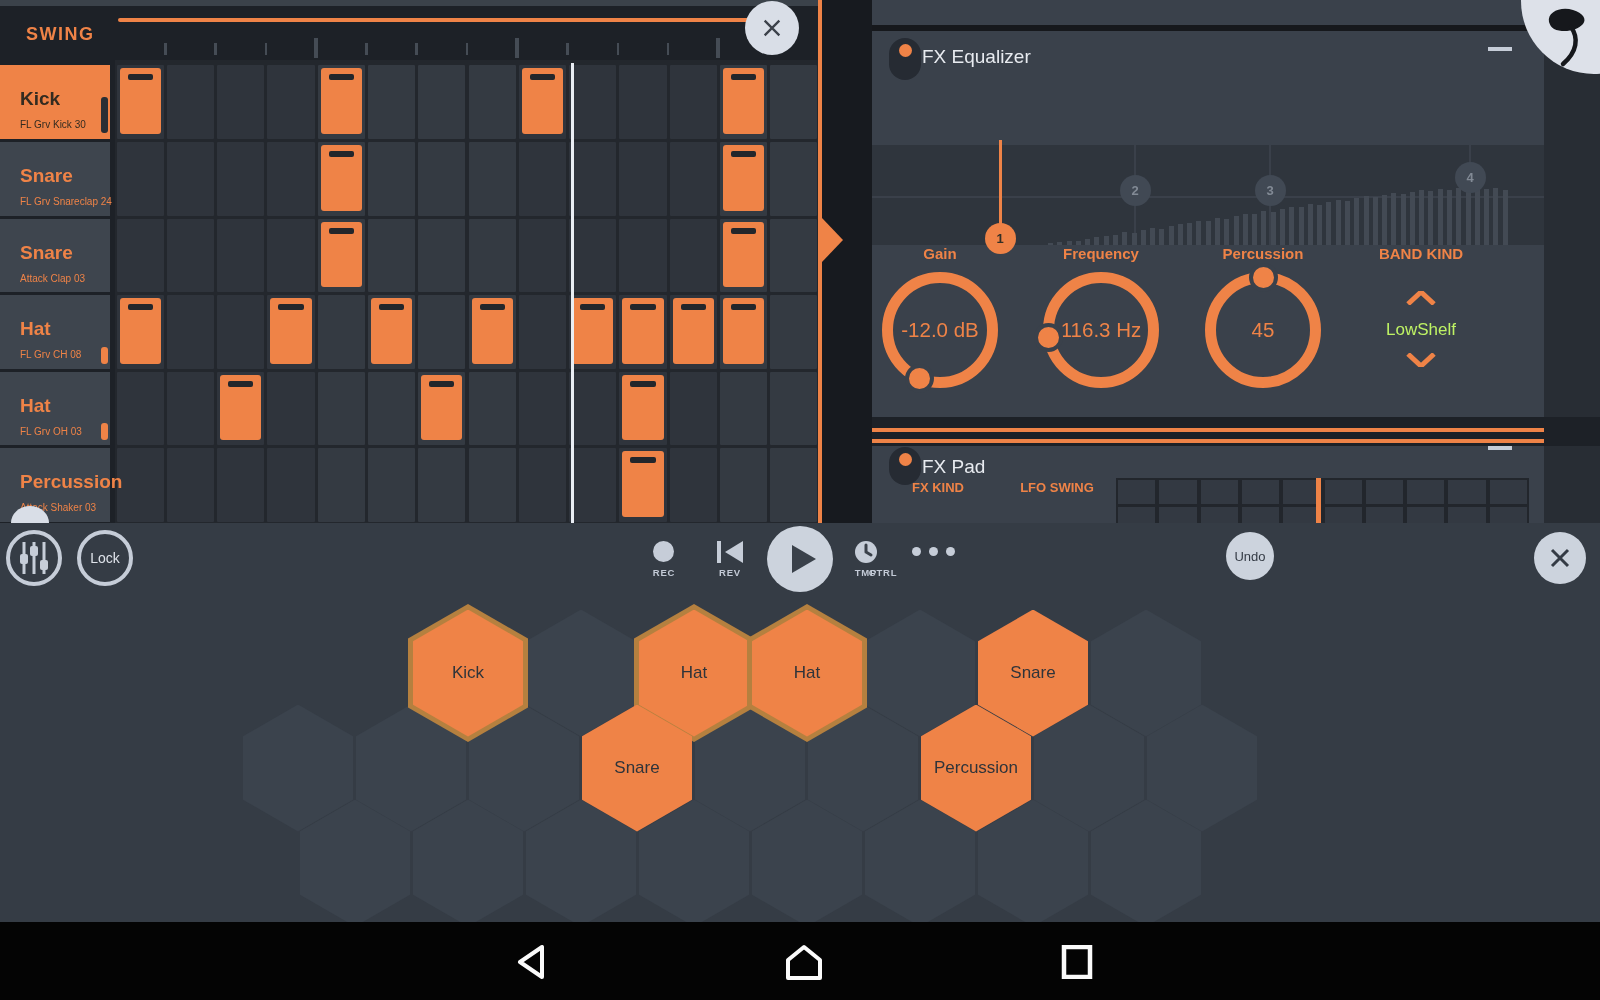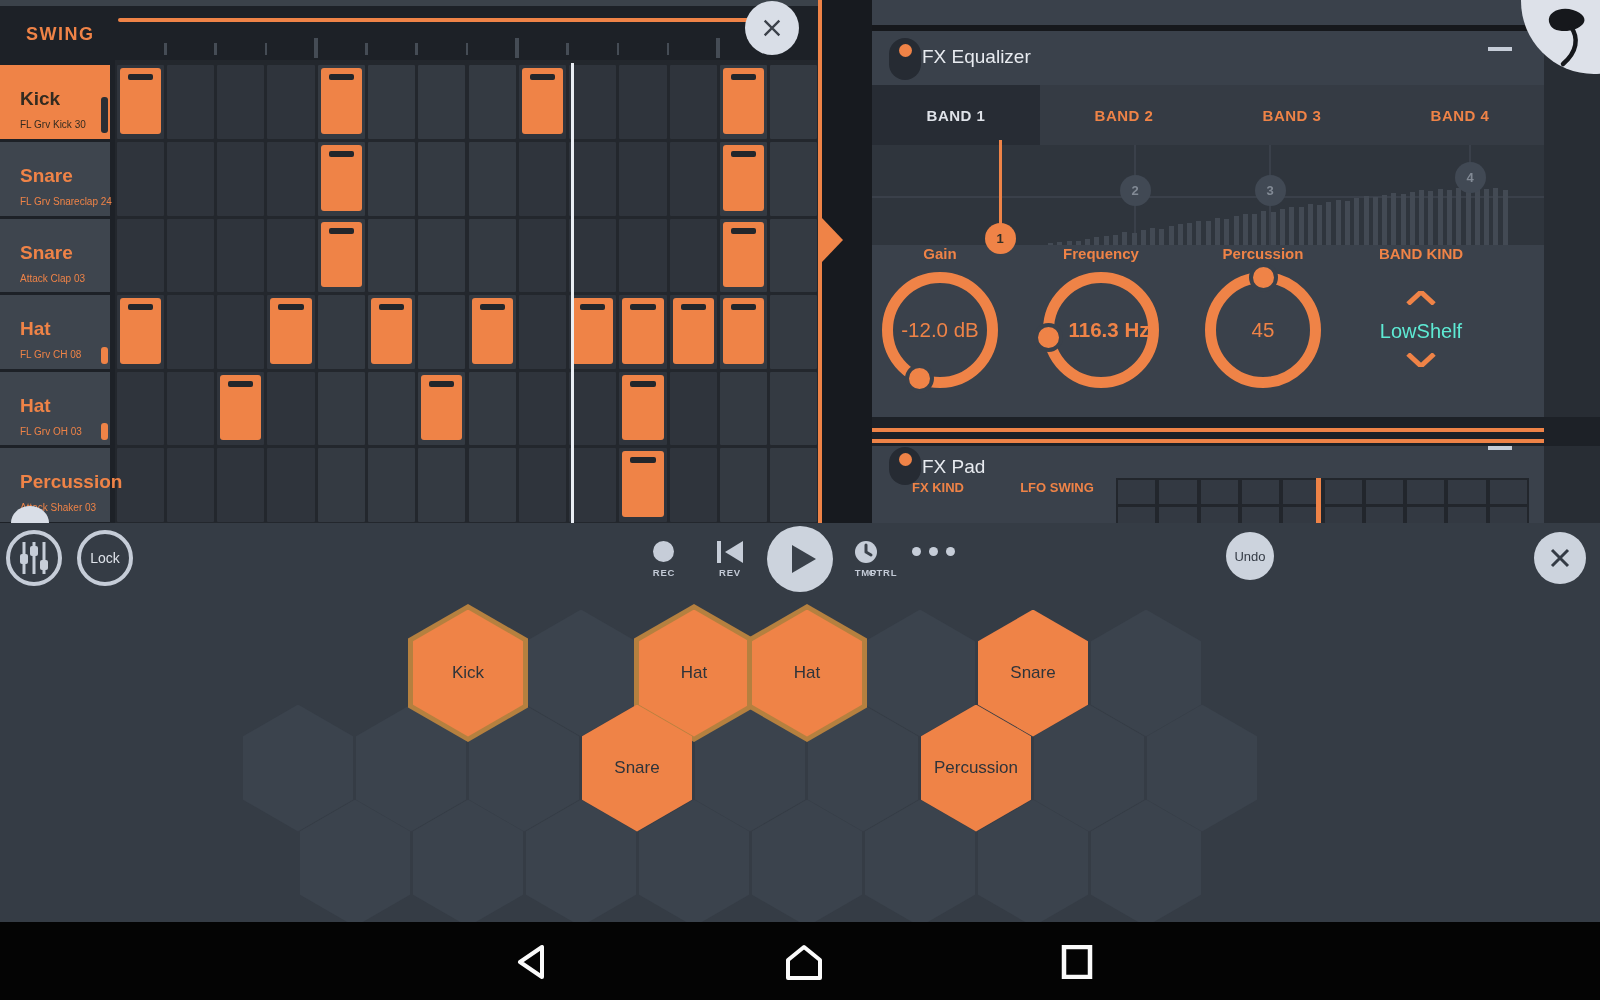--- a/index.html
+++ b/index.html
@@ -53,21 +53,21 @@
   .vizline-v{top:0;width:2px;height:100px;background:#3a404a;}
   .specbar{background:#434a54;}
   .bandc{width:31px;height:31px;border-radius:50%;display:flex;align-items:center;justify-content:center;
          font-size:13px;font-weight:bold;background:#414954;color:#828a95;}
   .bandc.on{background:#ef8347;color:#343026;}
   .knob-label{top:245px;width:160px;text-align:center;font-size:15px;font-weight:bold;color:#ef8347;}
   .knob-ring{top:272px;width:116px;height:116px;border:11px solid #ef8347;border-radius:50%;}
   .knob-val{top:318px;width:160px;text-align:center;font-size:20.5px;color:#ef8347;}
   .knob-dot{width:29px;height:29px;border:4px solid #3a414b;border-radius:50%;background:#ef8347;}
   #band-kind-label{left:469px;top:245px;width:160px;text-align:center;font-size:15px;font-weight:bold;color:#ef8347;}
-  #band-kind-value{left:469px;top:320px;width:160px;text-align:center;font-size:20px;color:#5eead4;}
+  #band-kind-value{left:469px;top:320px;width:160px;text-align:center;font-size:17px;color:#bef264;}
   .chev{left:534px;width:30px;height:14px;}
   #divider-strip{left:0;top:417px;width:728px;height:29px;background:#1d2127;}
   .divline{left:0;width:672px;height:4px;background:#ef8347;}
   #fx-kind-label{left:-4px;top:480px;width:140px;text-align:center;font-size:13px;font-weight:bold;color:#ef8347;}
   #lfo-rate-label{left:115px;top:480px;width:140px;text-align:center;font-size:13px;font-weight:bold;color:#ef8347;}
   #pad-grid{left:244px;top:478px;width:413px;height:45px;background:#22262c;overflow:hidden;}
   .padcell{background:#333942;}
 
   
   #overlay{left:0;top:523px;width:1600px;height:399px;background:#353c45;overflow:hidden;}
@@ -318,27 +318,20 @@
     <div class="pill" style="top:38px">
         <i></i>
       </div>
     <div class="fxtitle" style="top:46px">FX Equalizer</div>
     <div class="burger" style="top:47px">
         <i></i>
         <i></i>
         <i></i>
       </div>
 
-    <div id="eq-tabs">
-        <div class="tab active" style="left: 0px; width: 168px;">BAND 1</div>
-        <div class="tab" style="left: 168px; width: 168px;">BAND 2</div>
-        <div class="tab" style="left: 336px; width: 168px;">BAND 3</div>
-        <div class="tab" style="left: 504px; width: 168px;">BAND 4</div>
-        <div id="tab-underline" style="left: 0px; top: 140px; width: 168px; height: 5px; background: rgb(204, 210, 219);"></div>
-      </div>
     <div id="eq-viz">
         <div class="vizline-h"></div>
         <div class="vizline-v" style="left: 262px;"></div>
         <div class="vizline-v" style="left: 397px;"></div>
         <div class="vizline-v" style="left: 597px;"></div>
         <div class="specbar" style="left: 176px; top: 98px; width: 5px; height: 2px;"></div>
         <div class="specbar" style="left: 185.28px; top: 97px; width: 5px; height: 3px;"></div>
         <div class="specbar" style="left: 194.56px; top: 96px; width: 5px; height: 4px;"></div>
         <div class="specbar" style="left: 203.84px; top: 96px; width: 5px; height: 4px;"></div>
         <div class="specbar" style="left: 213.12px; top: 94px; width: 5px; height: 6px;"></div>
@@ -395,21 +388,21 @@
         <div class="bandc" style="left: 382.5px; top: 174.5px;">3</div>
         <div class="bandc" style="left: 582.5px; top: 161.5px;">4</div>
       </div>
     <div id="eq-params">
         <div class="knob-label" style="left: -12px;">Gain</div>
         <div class="knob-ring" style="left: 10px;"></div>
         <div class="knob-val" style="left: -12px;">-12.0 dB</div>
         <div class="knob-dot" style="left: 32.7913px; top: 364.287px;"></div>
         <div class="knob-label" style="left: 149px;">Frequency</div>
         <div class="knob-ring" style="left: 171px;"></div>
-        <div class="knob-val" style="left: 157px; font-weight: bold;">116.3 Hz</div>
+        <div class="knob-val" style="left: 149px;">116.3 Hz</div>
         <div class="knob-dot" style="left: 162.016px; top: 322.876px;"></div>
         <div class="knob-label" style="left: 311px;">Percussion</div>
         <div class="knob-ring" style="left: 333px;"></div>
         <div class="knob-val" style="left: 311px;">45</div>
         <div class="knob-dot" style="left: 376.5px; top: 262.5px;"></div>
       </div>
 
     <div id="band-kind-label">BAND KIND</div>
     <svg class="chev" style="top:291px" viewBox="0 0 30 14">
       <polyline points="2,13 15,1 28,13" stroke="#ef8347" stroke-width="5" fill="none"></polyline>

